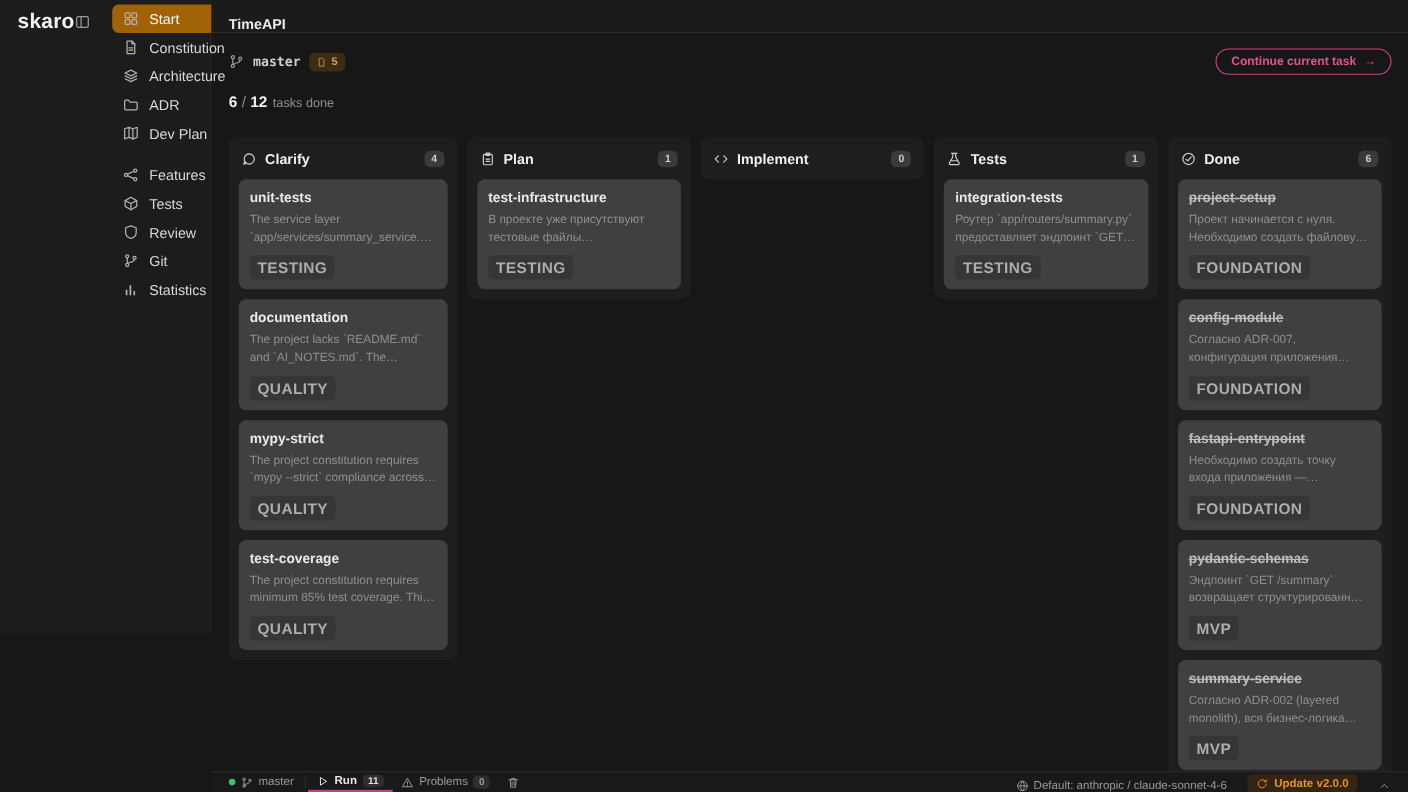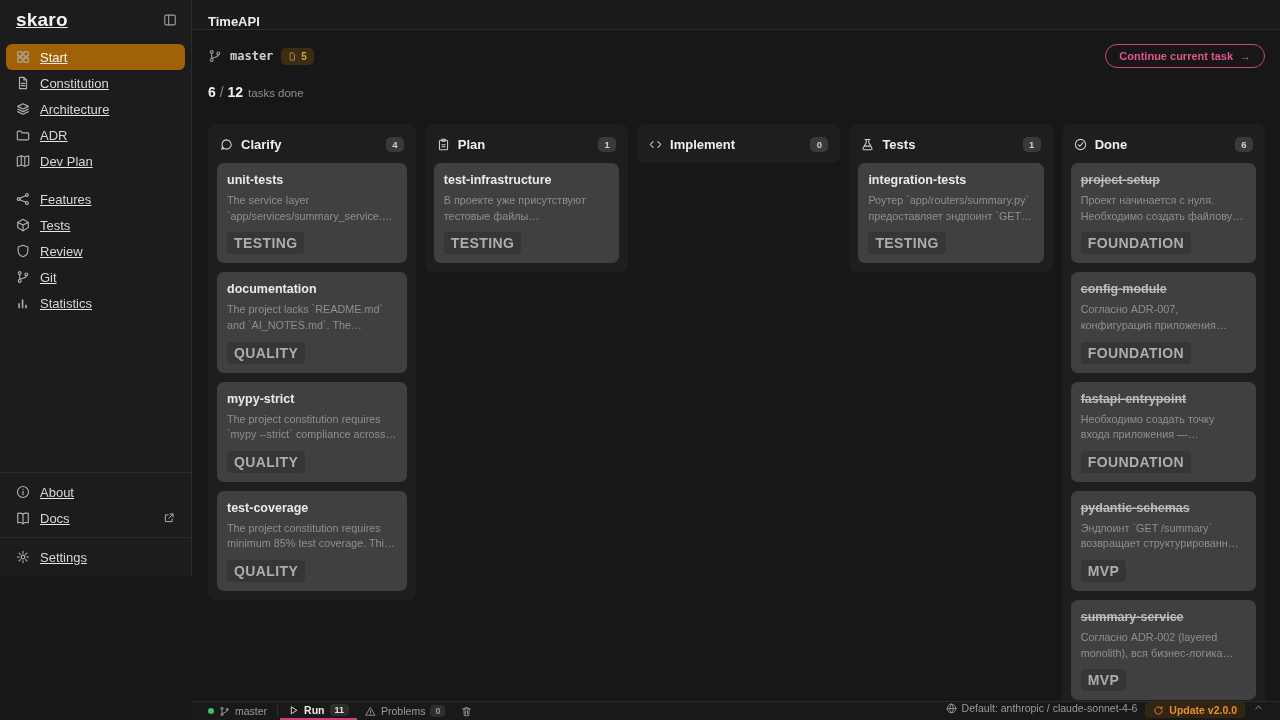--- a/index.html
+++ b/index.html
@@ -6,21 +6,21 @@
   html,body { width:1280px; height:720px; overflow:hidden; }
   body {
     font-family:"Liberation Sans", sans-serif;
     background:#171717; color:#e6e6e6;
     display:flex;
   }
   
   .sidebar {
     width:192px; min-width:192px; height:576px;
     background:#1c1c1c; border-right:1px solid #2b2b2b;
-    display:flex; flex-direction:column;text-decoration:underline;
+    display:flex; flex-direction:row;
   }
   .sidebar-header {
     display:flex; align-items:center; justify-content:space-between;
     padding:10px 14px 10px 16px; height:40px;
   }
   .logo { font-size:19px; font-weight:700; color:#f2f2f2; letter-spacing:.2px; }
   .collapse-btn { color:#9a9a9a; display:flex; cursor:pointer; }
   .nav { padding:4px 6px; display:flex; flex-direction:column; }
   .nav-gap { height:12px; }
   .nav-item {
@@ -104,21 +104,21 @@
   }
   .sb-item { display:flex; align-items:center; gap:5px; padding:0 8px; cursor:pointer; position:relative; }
   .sb-dot { width:6px; height:6px; border-radius:50%; background:#3fbf6f; }
   .sb-sep { width:1px; background:#2e2e2e; margin:3px 2px; }
   .sb-item.run-tab { color:#e8e8e8; font-weight:700; border-bottom:2px solid #c9407e; }
   .sb-badge {
     background:#2e2e2e; color:#e0e0e0; border-radius:4px;
     font-size:9px; font-weight:700; padding:1px 5px;
   }
   .sb-badge.dim { color:#9a9a9a; }
-  .sb-right { margin-left:auto; display:flex; align-items:flex-start; }
+  .sb-right { margin-left:auto; display:flex; align-items:flex-end;gap:11px; }
   .update-pill {
     display:flex; align-items:center; gap:5px;
     background:#342512; color:#e2902e; border-radius:4px;
     padding:2px 8px; font-size:10.5px; font-weight:700; cursor:pointer;
   }
   svg { display:block; }
 </style>
 </head>
 <body>
 

